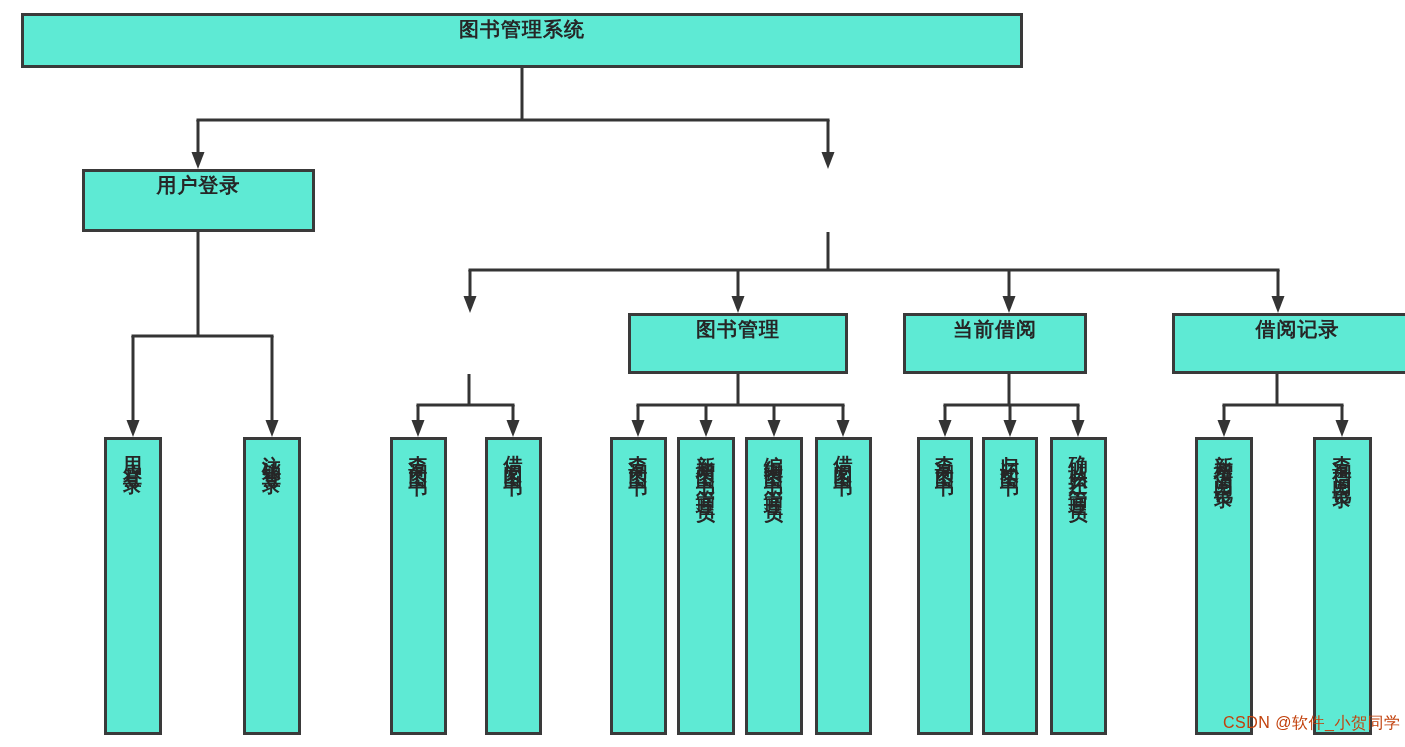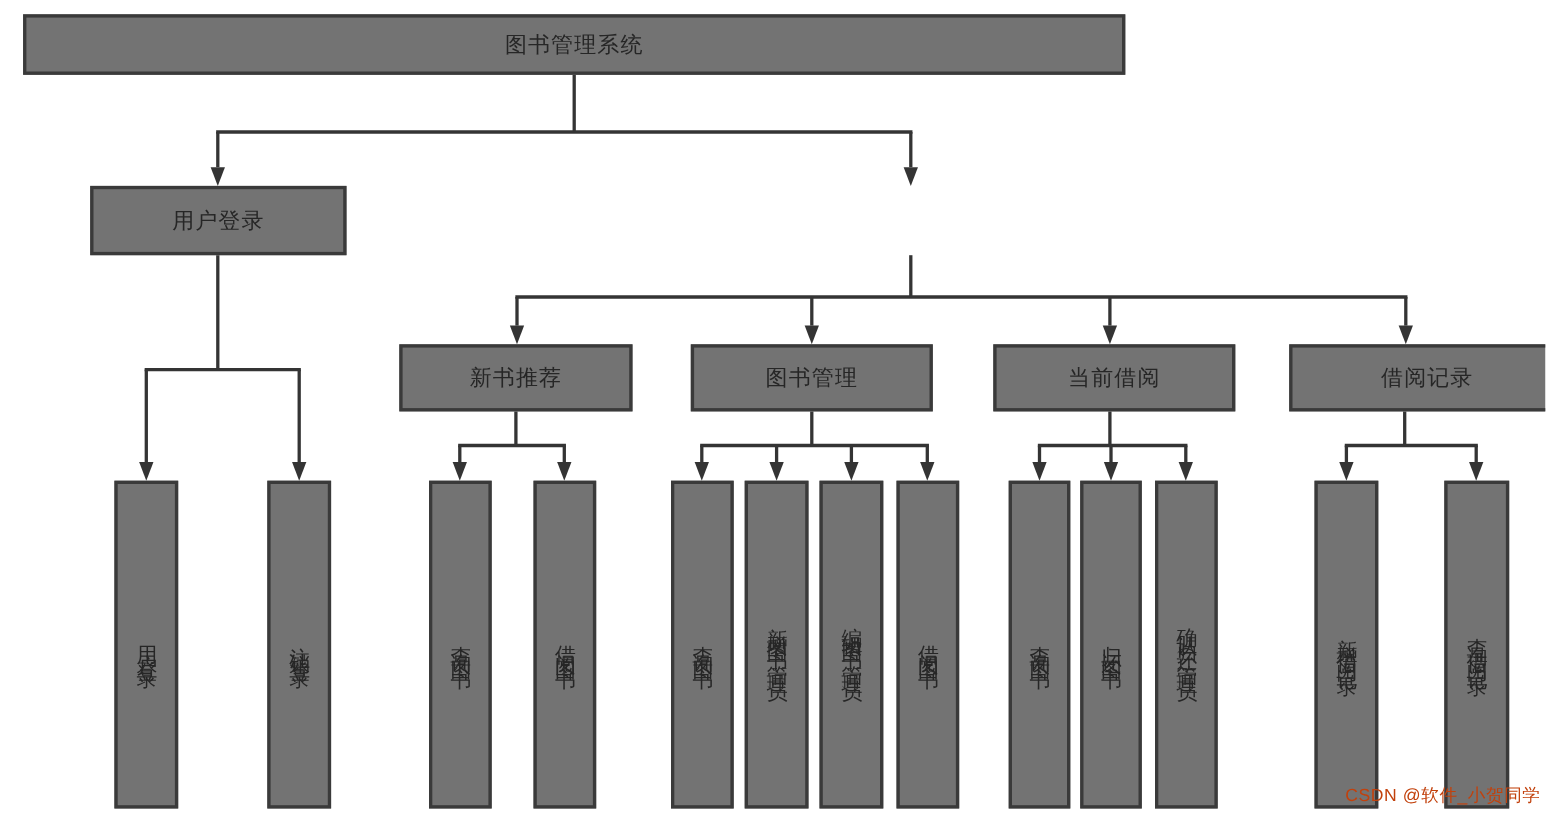--- a/index.html
+++ b/index.html
@@ -17,25 +17,26 @@
   }
   .wires {
     position: absolute;
     left: 0; top: 0;
     width: 1405px;
     height: 747px;
   }
   .node {
     position: absolute;
     border: 3px solid #3a3a3a;
-    background: #737373;
+    background: #5eead4;
     box-sizing: border-box;
     display: flex;
-    align-items: center;
+    align-items: flex-start;
     justify-content: center;
+    font-weight: bold;
   }
   .node .hlabel {
     font-size: 20px;
     color: #262626;
     letter-spacing: 1px;
     white-space: nowrap;
   }
   .leaf .vlabel {
     writing-mode: vertical-rl;
     text-orientation: mixed;
@@ -128,27 +129,24 @@
   </svg>
 
   <div class="node" style="left:21px; top:13px; width:1002px; height:55px;">
     <span class="hlabel">图书管理系统</span>
   </div>
 
   <div class="node" style="left:82px; top:169px; width:233px; height:63px;">
     <span class="hlabel">用户登录</span>
   </div>
 
-  <div class="node" style="left:363px; top:313px; width:212px; height:61px;">
-    <span class="hlabel">新书推荐</span>
-  </div>
   <div class="node" style="left:628px; top:313px; width:220px; height:61px;">
     <span class="hlabel">图书管理</span>
   </div>
-  <div class="node" style="left:903px; top:313px; width:220px; height:61px;">
+  <div class="node" style="left:903px; top:313px; width:184px; height:61px;">
     <span class="hlabel">当前借阅</span>
   </div>
   <div class="node" style="left:1172px; top:313px; width:251px; height:61px;">
     <span class="hlabel">借阅记录</span>
   </div>
 
   <div class="node leaf" style="left:104px; top:437px; width:58px; height:298px;">
     <span class="vlabel">用户登录</span>
   </div>
   <div class="node leaf" style="left:243px; top:437px; width:58px; height:298px;">

